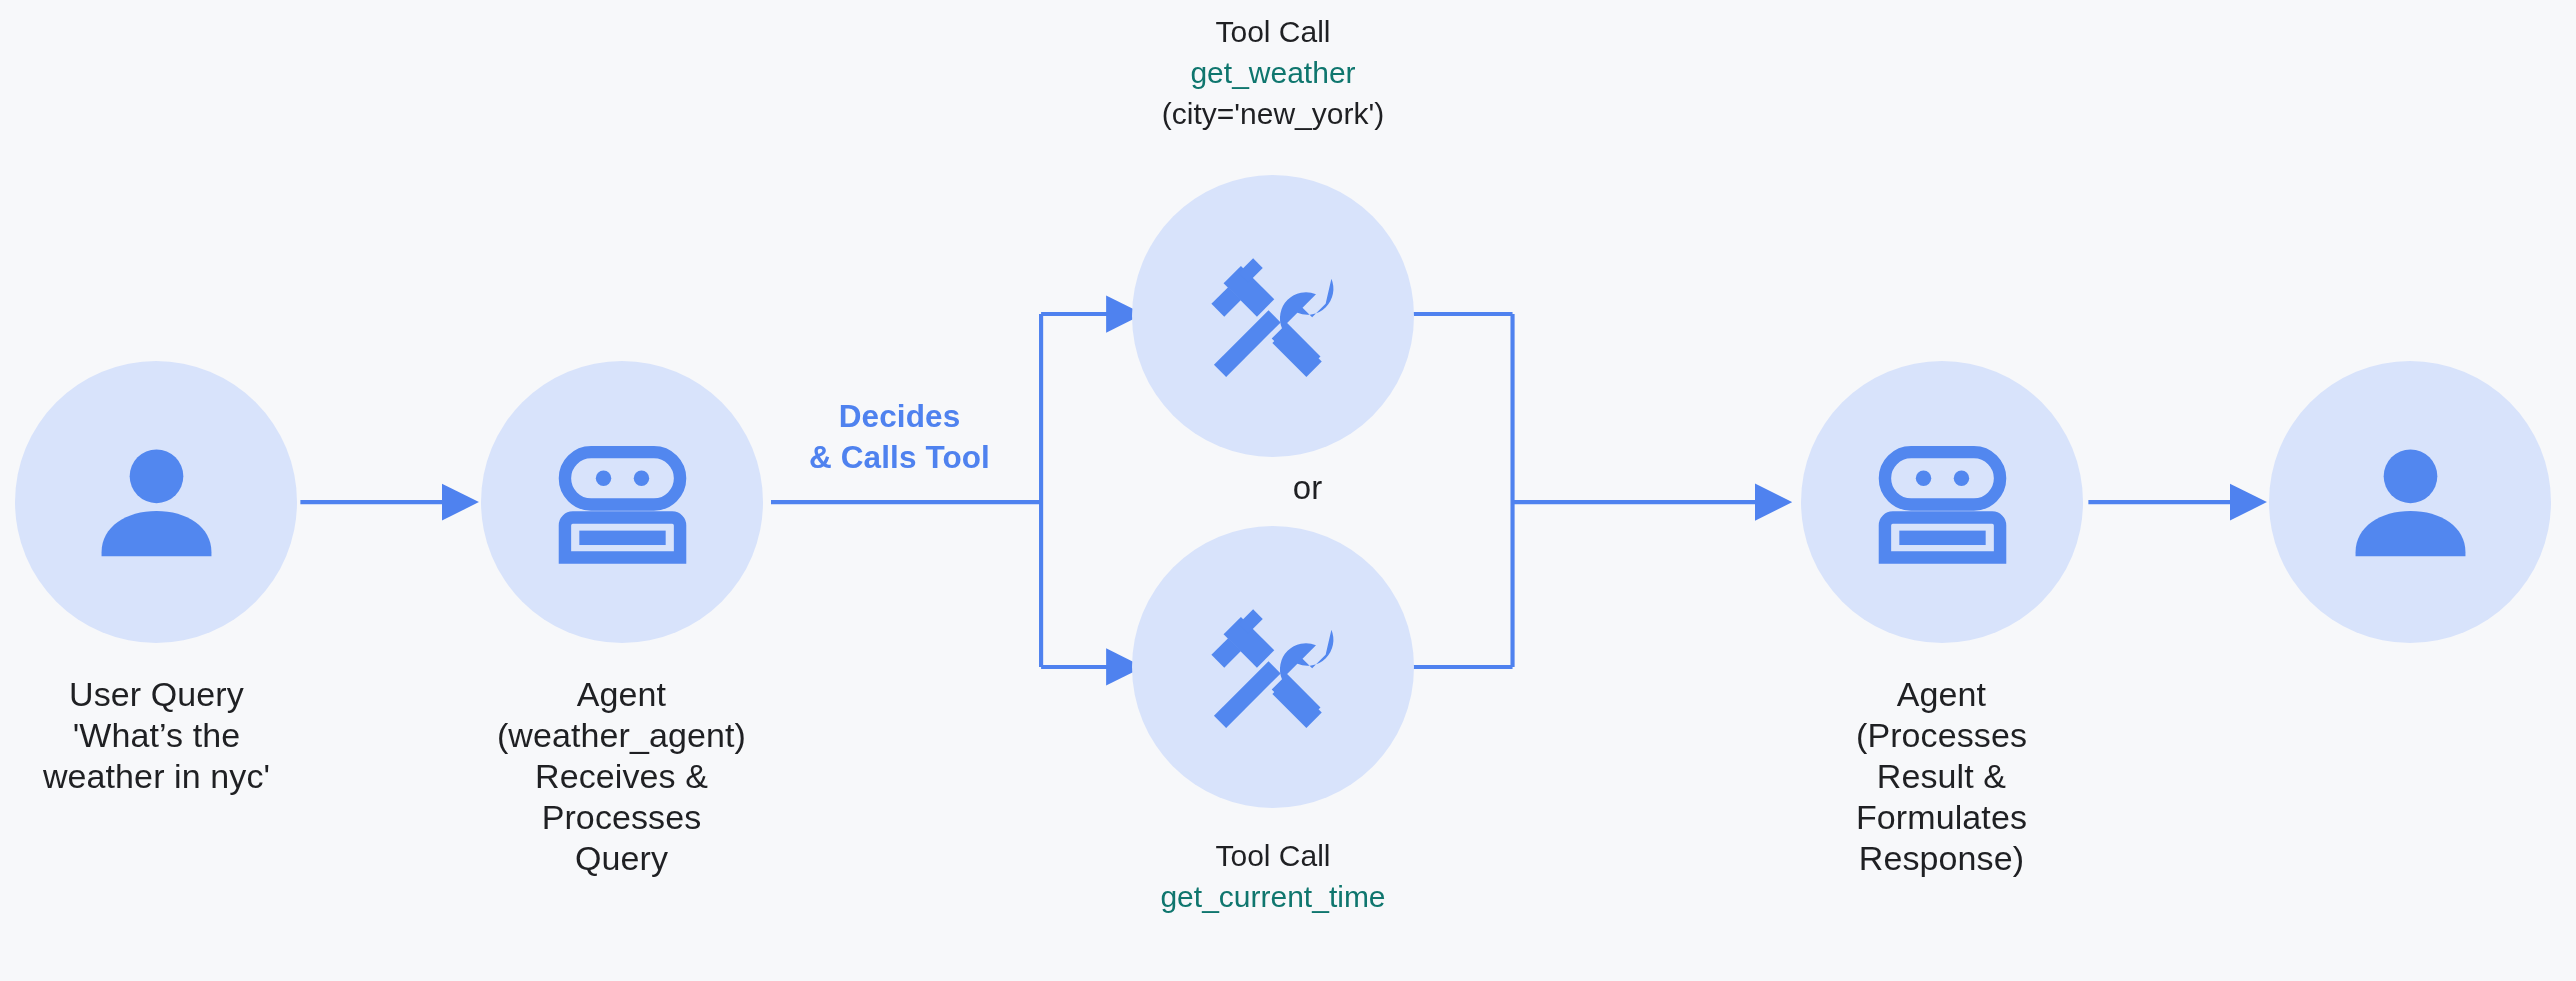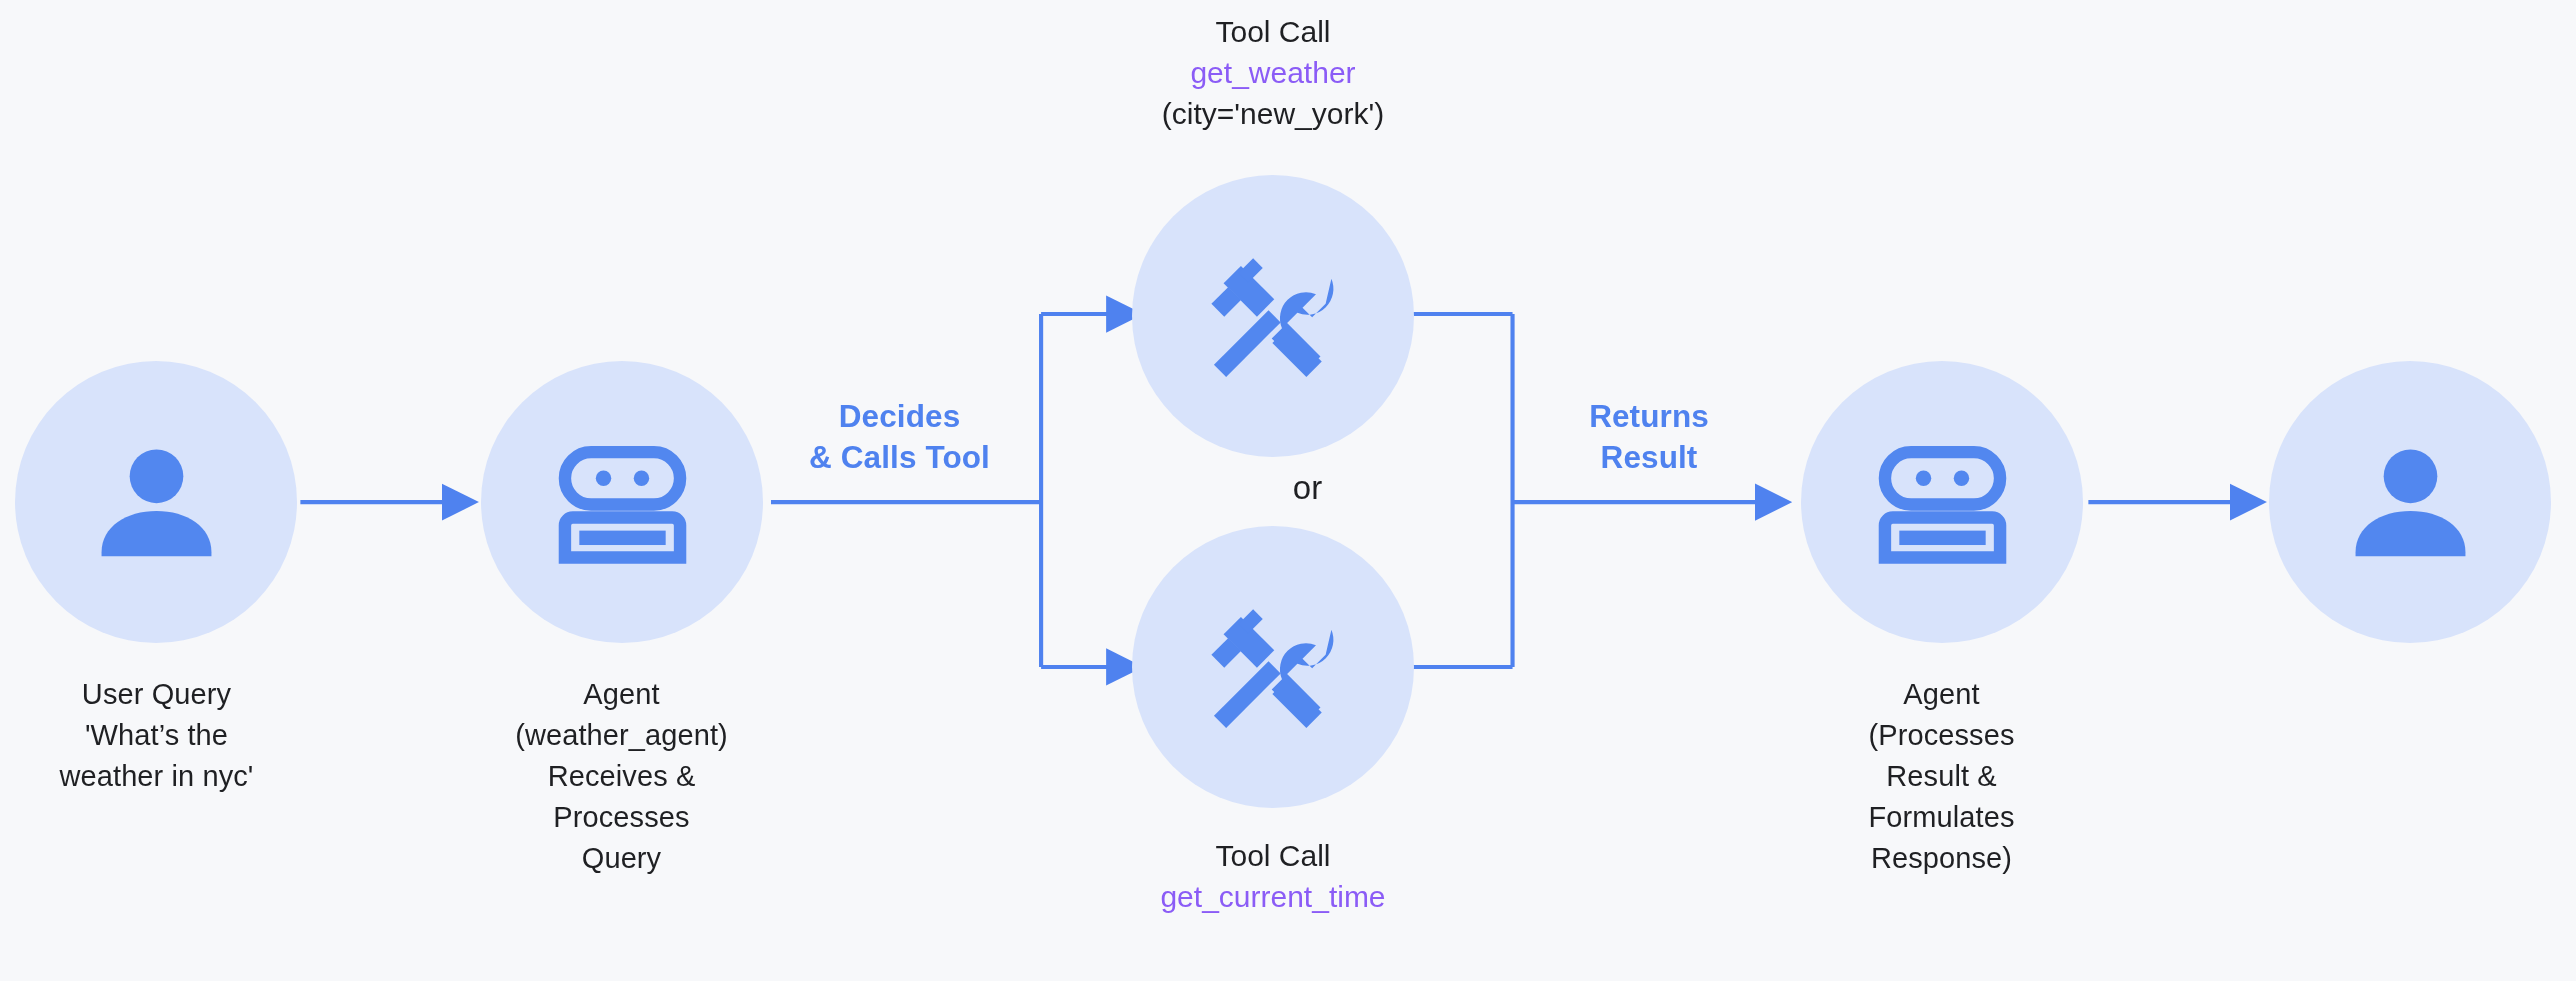--- a/index.html
+++ b/index.html
@@ -34,21 +34,21 @@
     display: flex;
     align-items: center;
     justify-content: center;
   }
   .node .glyph { width: 157px; height: 157px; display: block; }
   .node.tool .glyph { width: 154px; height: 154px; }
 
   .node-label {
     position: absolute;
     text-align: center;
-    font-size: 29px;
+    font-size: 34px;
     line-height: 41px;
     color: #1f2023;
     letter-spacing: 0.1px;
     white-space: pre-line;
   }
 
   .edge-label {
     position: absolute;
     text-align: center;
     font-size: 31.5px;
@@ -61,21 +61,21 @@
 
   .branch-label {
     position: absolute;
     text-align: center;
     font-size: 30px;
     line-height: 41px;
     color: #1f2023;
     white-space: pre-line;
   }
   .branch-label .fn {
-    color: #8b5cf6;
+    color: #0f766e;
   }
 
   .or-label {
     position: absolute;
     text-align: center;
     font-size: 33px;
     line-height: 38px;
     color: #1f2023;
   }
 </style>
@@ -185,17 +185,15 @@
   <div class="node" style="left:2269px; top:361px;">
     <svg class="glyph" viewBox="0 0 24 24" xmlns="http://www.w3.org/2000/svg">
       <circle cx="12" cy="8" r="4.1" fill="#5287ef"></circle>
       <path d="M3.6 19.6c0-3.9 3.8-6.3 8.4-6.3s8.4 2.4 8.4 6.3v0.6H3.6z" fill="#5287ef"></path>
     </svg>
   </div>
 
   <div class="edge-label" style="left:767px; top:396px; width:265px;text-align:center;">Decides
 &amp; Calls Tool</div>
 
-  <div class="edge-label" style="left:1533px; top:396px; width:232px;">Returns
-Result</div>
 
 </div>
 
 
 </body></html>

